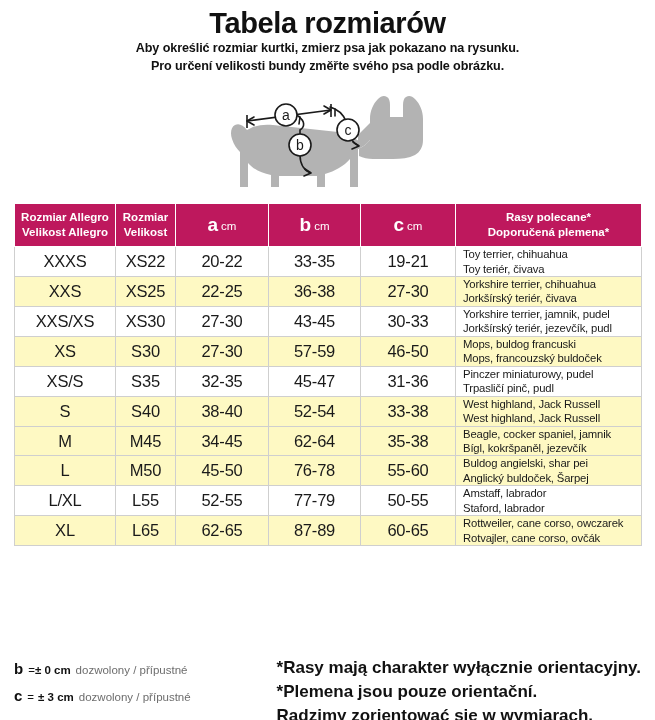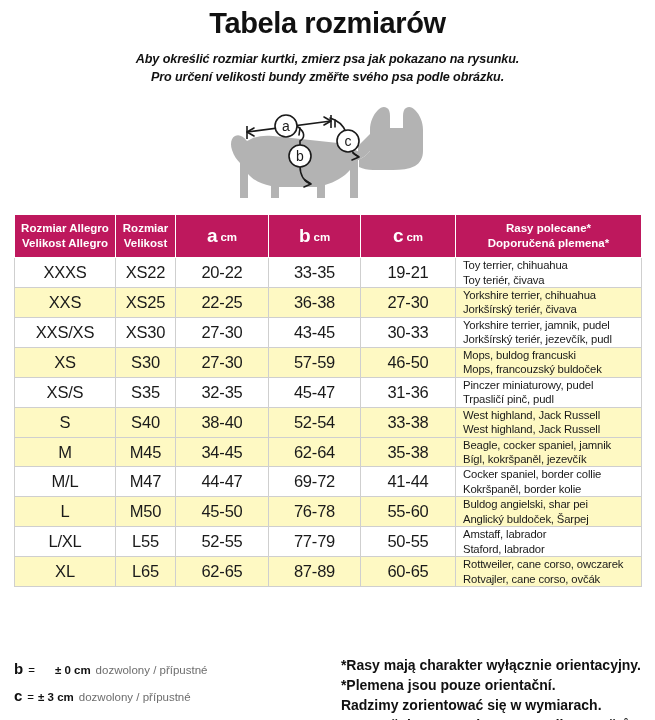--- a/index.html
+++ b/index.html
@@ -11,21 +11,21 @@
     overflow:hidden;
   }
   .page { position:relative; width:655px; height:589px; }
 
   
   .titles { padding-top:8px; text-align:center; }
   .title-line {
     font-size:29px; font-weight:bold; color:#111;
     line-height:1.08; letter-spacing:-0.4px;
   }
-  .subtitles { margin-top:11px; text-align:center;font-style:italic; }
+  .subtitles { margin-top:0; text-align:center; }
   .sub-line {
     font-size:12.6px; font-weight:bold; color:#111;
     line-height:1.44; letter-spacing:-0.1px;
   }
 
   
   .figure-wrap {
     height:118px; margin-top:6px;
     display:flex; align-items:center; justify-content:center;
   }
@@ -44,21 +44,21 @@
   table.sizes thead th {
     background:#be185d; color:#ffffff;
     font-size:11.5px; font-weight:bold;
     line-height:1.33; padding:6px 2px; height:40px;
   }
   thead th.measure { font-size:12px; }
   .measure-letter {
     font-size:19px; font-weight:bold; vertical-align:-1px;
     letter-spacing:0;
   }
-  .measure-unit { font-size:11.5px; font-weight:bold; margin-left:3px; }
+  .measure-unit { font-size:11.5px; font-weight:normal; margin-left:3px; }
 
   table.sizes tbody td {
     border:1px solid #cfcfcf;
     font-size:16.5px; color:#1a1a1a;
     font-weight:400; height:29px; padding:0 2px;
     letter-spacing:-0.2px;
   }
   tbody tr.alt td { background:#fef9c3; }
   tbody tr td.breeds {
     text-align:left; padding:0 4px 0 7px;
@@ -85,21 +85,21 @@
     font-size:11.5px; color:#111; line-height:1.78;
     white-space:nowrap;
   }
   .tol-letter { font-size:15px; font-weight:bold; }
   .tol-eq { font-weight:400; }
   .tol-val { font-weight:bold; }
   .tol-note { color:#6d6d6d; }
 
   .foot-right { padding-top:4px; text-align:left; }
   .note-line {
-    font-size:14px; font-weight:bold; color:#111;
+    font-size:17px; font-weight:bold; color:#111;
     line-height:1.42; white-space:nowrap;
   }
 </style>
 </head>
 <body>
 
 <div class="page">
 
   <div class="titles">
     <div class="title-line">Tabela rozmiarów</div>
@@ -298,31 +298,20 @@
             <td>M</td>
             <td>M45</td>
             <td>34-45</td>
             <td>62-64</td>
             <td>35-38</td>
             <td class="breeds">
               <span>Beagle, cocker spaniel, jamnik</span>
               <span>Bígl, kokršpaněl, jezevčík</span>
             </td>
           </tr>
-          <tr>
-            <td>M/L</td>
-            <td>M47</td>
-            <td>44-47</td>
-            <td>69-72</td>
-            <td>41-44</td>
-            <td class="breeds">
-              <span>Cocker spaniel, border collie</span>
-              <span>Kokršpaněl, border kolie</span>
-            </td>
-          </tr>
           <tr class="alt">
             <td>L</td>
             <td>M50</td>
             <td>45-50</td>
             <td>76-78</td>
             <td>55-60</td>
             <td class="breeds">
               <span>Buldog angielski, shar pei</span>
               <span>Anglický buldoček, Šarpej</span>
             </td>
@@ -348,21 +337,21 @@
               <span>Rottweiler, cane corso, owczarek</span>
               <span>Rotvajler, cane corso, ovčák</span>
             </td>
           </tr>
         </tbody>
     </table>
   </div>
 
   <div class="footer">
     <div class="foot-left" id="tolerances">
-        <div class="tol-row"><span class="tol-letter">b</span><span class="tol-eq" style="margin-left: 5px;">=</span><span class="tol-val" style="margin-left: 20px;">± 0 cm</span><span class="tol-note" style="margin-left: 5px;">dozwolony / přípustné</span></div>
+        <div class="tol-row"><span class="tol-letter">b</span><span class="tol-eq" style="margin-left: 5px;">=</span><span class="tol-val" style="margin-left: 0;">± 0 cm</span><span class="tol-note" style="margin-left: 5px;">dozwolony / přípustné</span></div>
         <div class="tol-row"><span class="tol-letter">c</span><span class="tol-eq" style="margin-left: 5px;">=</span><span class="tol-val" style="margin-left: 4px;">± 3 cm</span><span class="tol-note" style="margin-left: 5px;">dozwolony / přípustné</span></div>
       </div>
     <div class="foot-right" id="notes">
         <div class="note-line">*Rasy mają charakter wyłącznie orientacyjny.</div>
         <div class="note-line">*Plemena jsou pouze orientační.</div>
         <div class="note-line">Radzimy zorientować się w wymiarach.</div>
         <div class="note-line">Doporučujeme se orientovat podle rozměrů.</div>
       </div>
   </div>
 

